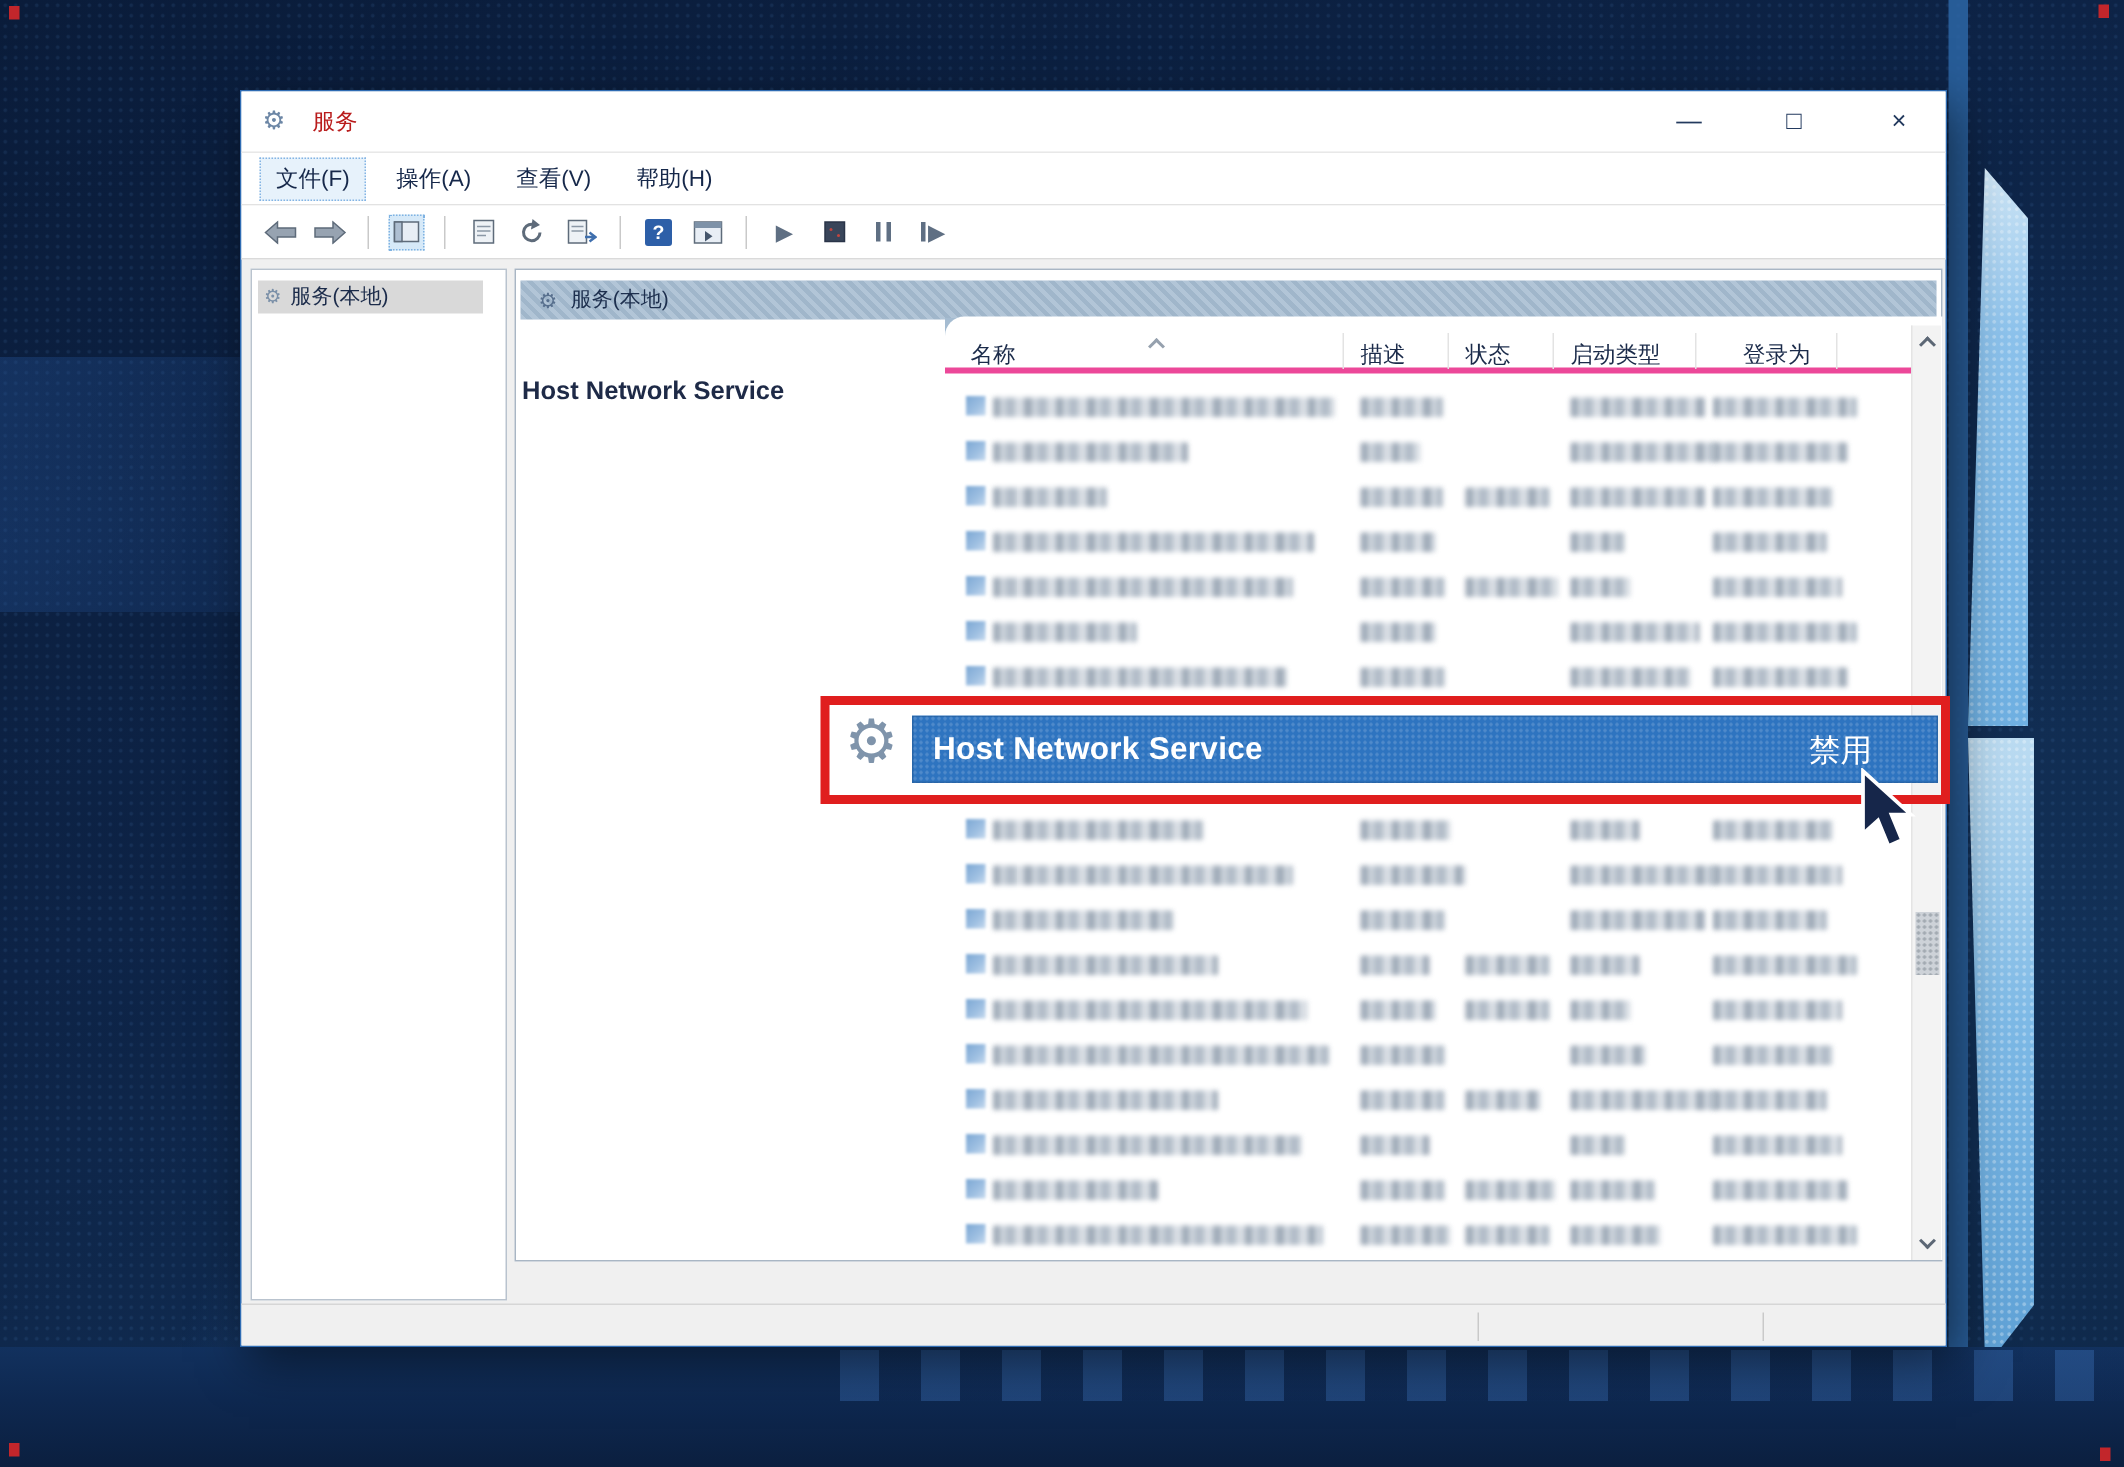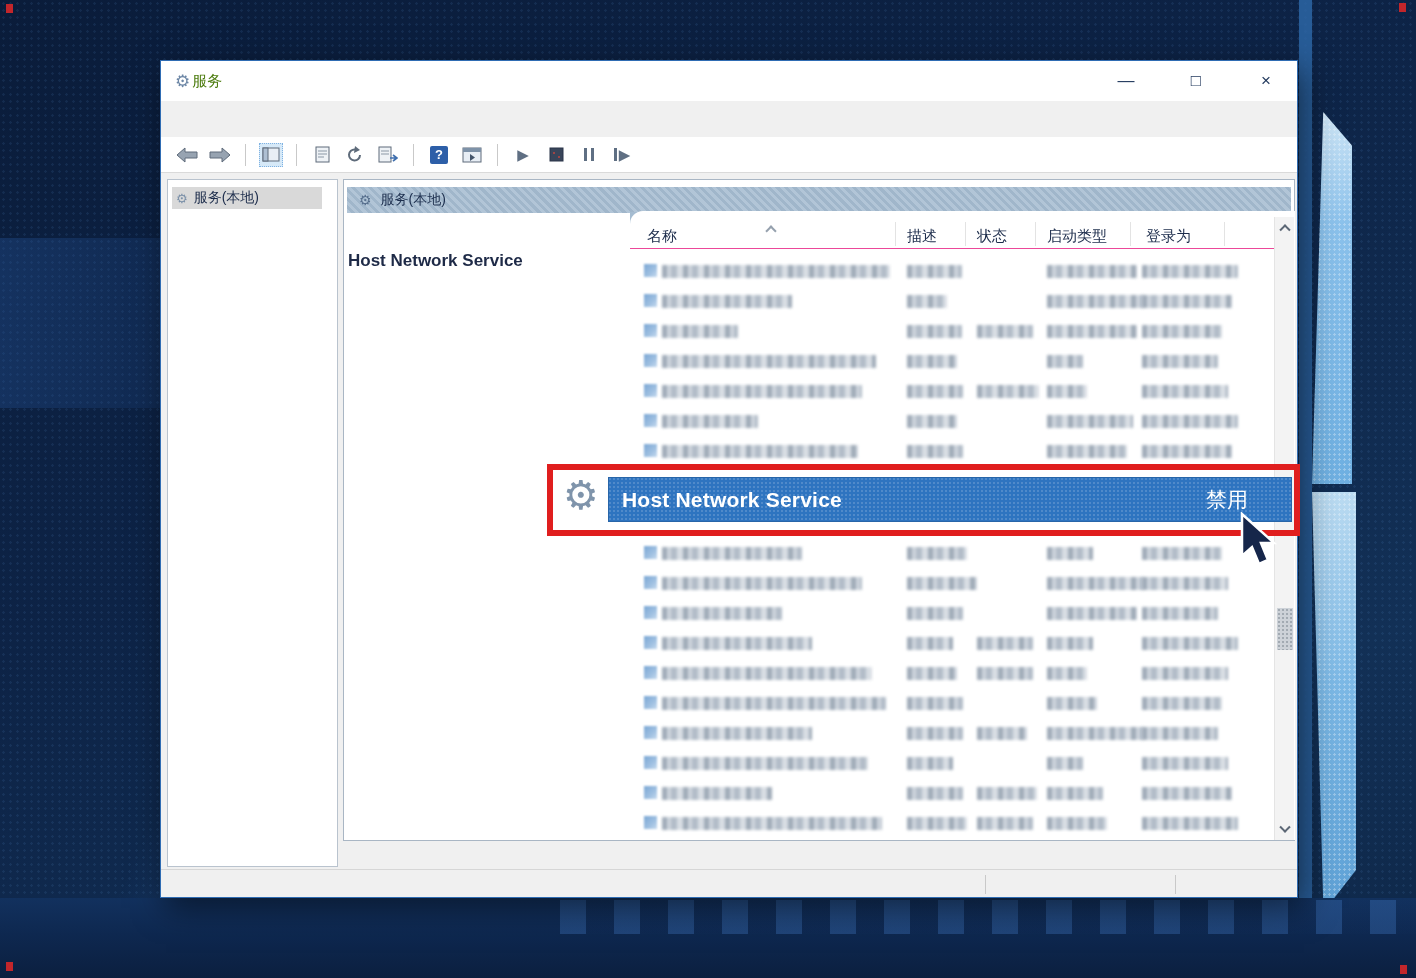--- a/index.html
+++ b/index.html
@@ -30,21 +30,21 @@
     background:linear-gradient(180deg,#12315e 0%,#0e2850 45%,#0b1f3f 100%); }
   .bottom-streaks { left:560px; top:900px; width:856px; height:34px; opacity:.7;
     background:repeating-linear-gradient(90deg, rgba(70,130,210,.45) 0 26px, rgba(20,50,100,.1) 26px 54px); }
   .corner-mark { width:7px; height:9px; background:#c2262b; }
 
   
   .window { left:160px; top:60px; width:1138px; height:838px; background:#f0f0f0;
     border:1px solid #2f6cb3; box-shadow:6px 10px 30px rgba(0,0,0,.5); }
   .titlebar { left:0; top:0; width:100%; height:40px; background:#fff; display:flex; align-items:center; }
   .title-icon { margin-left:14px; font-size:17px; color:#6d87a6; }
-  .title-text { margin-left:2px; font-size:15px; color:#4d7c0f; }
+  .title-text { margin-left:18px; font-size:15px; color:#b91c1c; }
   .win-controls { position:absolute; right:18px; top:0; height:40px; display:flex; align-items:center; gap:44px; }
   .win-btn { width:26px; text-align:center; font-size:17px; color:#233a5e; cursor:default; }
 
   .menubar { left:0; top:40px; width:100%; height:36px; background:#fff;
     border-top:1px solid #e8e8e8; border-bottom:1px solid #e2e2e2;
     display:flex; align-items:center; padding-left:12px; }
   .menu-item { font-size:15px; color:#16284a; padding:4px 10px; margin-right:10px; }
   .menu-item.focused { background:#e7f2fb; border:1px dotted #84b4e4; }
 
   .toolbar { left:0; top:76px; width:100%; height:36px; background:#fff;
@@ -72,21 +72,21 @@
     background:#a5bcd1;
     background-image:repeating-linear-gradient(45deg, rgba(255,255,255,.14) 0 3px, rgba(0,0,0,.03) 3px 6px);
     display:flex; align-items:center; }
   .ph-gear { margin-left:12px; font-size:14px; color:#58708e; }
   .ph-label { margin-left:9px; font-size:14px; color:#1d2f4e; }
   .corner-fill { position:absolute; left:286px; top:32px; width:18px; height:16px; background:#a5bcd1; }
   .service-title { position:absolute; left:4px; top:71px; font-size:17px; font-weight:bold; color:#1e2a47; }
 
   .list-panel { position:absolute; left:286px; top:31px; width:665px; height:629px;
     background:#fff; border-top-left-radius:13px; overflow:hidden; }
-  .col-headers { position:absolute; left:0; top:8px; width:644px; height:30px; border-bottom:1px solid #ec4899; }
+  .col-headers { position:absolute; left:0; top:8px; width:644px; height:30px; border-bottom:4px solid #ec4899; }
   .col-label { position:absolute; top:8px; font-size:15px; color:#1b2b4a; }
   .col-div { position:absolute; top:3px; width:1px; height:24px; background:#e3e3e3; }
   .sort-caret { position:absolute; left:137px; top:8px; width:8px; height:8px;
     border-left:2px solid #96a1ae; border-top:2px solid #96a1ae; transform:rotate(45deg); }
 
   .list-rows { position:absolute; left:0; top:0; width:644px; height:629px; overflow:hidden; }
   .svc-row { position:absolute; left:0; width:644px; height:28px; }
   .row-icon { position:absolute; left:14px; top:7px; width:13px; height:13px; filter:blur(1.2px);
     background:linear-gradient(135deg,#7ba7d4,#9fc0e2 60%,#c5d9ee); }
   .blur-block { position:absolute; top:8px; height:13px; border-radius:1px; filter:blur(1.7px); opacity:.88;
@@ -151,20 +151,26 @@
     <div class="abs titlebar">
       <span class="title-icon">⚙</span>
       <span class="title-text">服务</span>
       <div class="win-controls">
         <span class="win-btn">—</span>
         <span class="win-btn">□</span>
         <span class="win-btn">×</span>
       </div>
     </div>
 
+    <div class="abs menubar">
+      <span class="menu-item focused">文件(F)</span>
+      <span class="menu-item">操作(A)</span>
+      <span class="menu-item">查看(V)</span>
+      <span class="menu-item">帮助(H)</span>
+    </div>
 
     <div class="abs toolbar">
       <span class="tb-icon">
         <svg width="22" height="16">
             <path d="M9 1 L1 8 L9 15 L9 11 L21 11 L21 5 L9 5 Z" fill="#97a3b1" stroke="#5e6b7a"></path>
           </svg>
       </span>
       <span class="tb-icon">
         <svg width="22" height="16">
             <path d="M13 1 L21 8 L13 15 L13 11 L1 11 L1 5 L13 5 Z" fill="#97a3b1" stroke="#5e6b7a"></path>
@@ -252,21 +258,21 @@
         <div class="col-headers">
           <span class="col-label" style="left:17px">名称</span>
           <span class="sort-caret"></span>
           <span class="col-div" style="left:265px"></span>
           <span class="col-label" style="left:277px">描述</span>
           <span class="col-div" style="left:335px"></span>
           <span class="col-label" style="left:347px">状态</span>
           <span class="col-div" style="left:405px"></span>
           <span class="col-label" style="left:417px">启动类型</span>
           <span class="col-div" style="left:500px"></span>
-          <span class="col-label" style="left:516px">登录为</span>
+          <span class="col-label" style="left:532px">登录为</span>
           <span class="col-div" style="left:594px"></span>
         </div>
 
         <div class="list-rows" id="list-rows">
             <div class="svc-row" style="top: 46px;">
               <span class="row-icon"></span>
               <span class="blur-block" style="left: 32px; width: 228px;"></span>
               <span class="blur-block" style="left: 277px; width: 55px;"></span>
               <span class="blur-block" style="left: 417px; width: 90px;"></span>
               <span class="blur-block" style="left: 512px; width: 96px;"></span>

